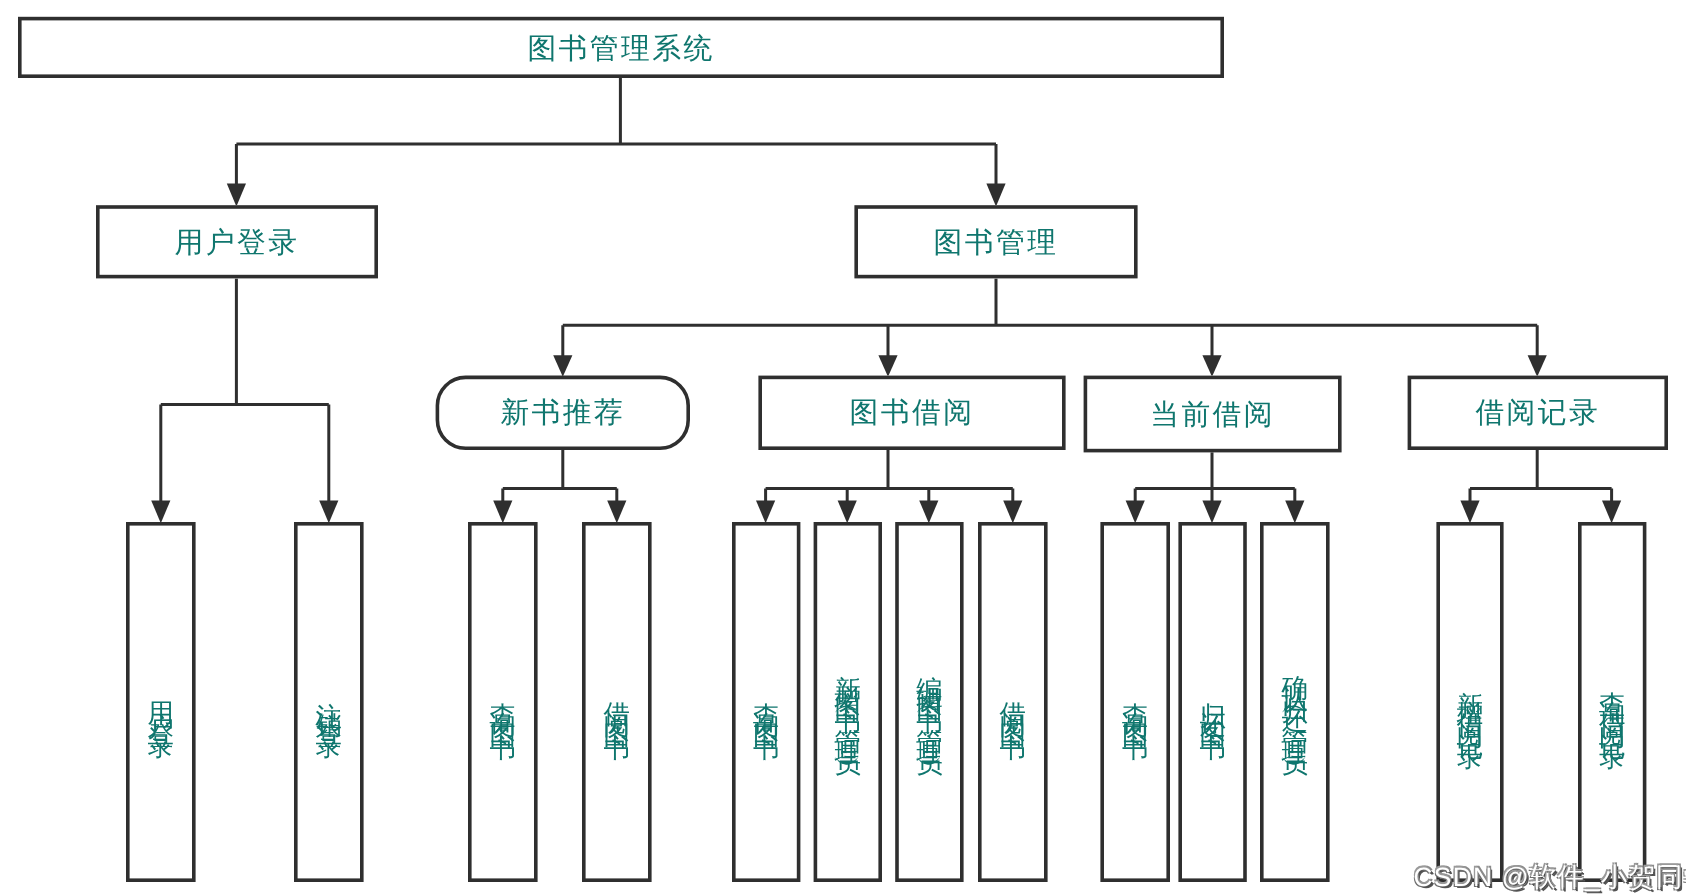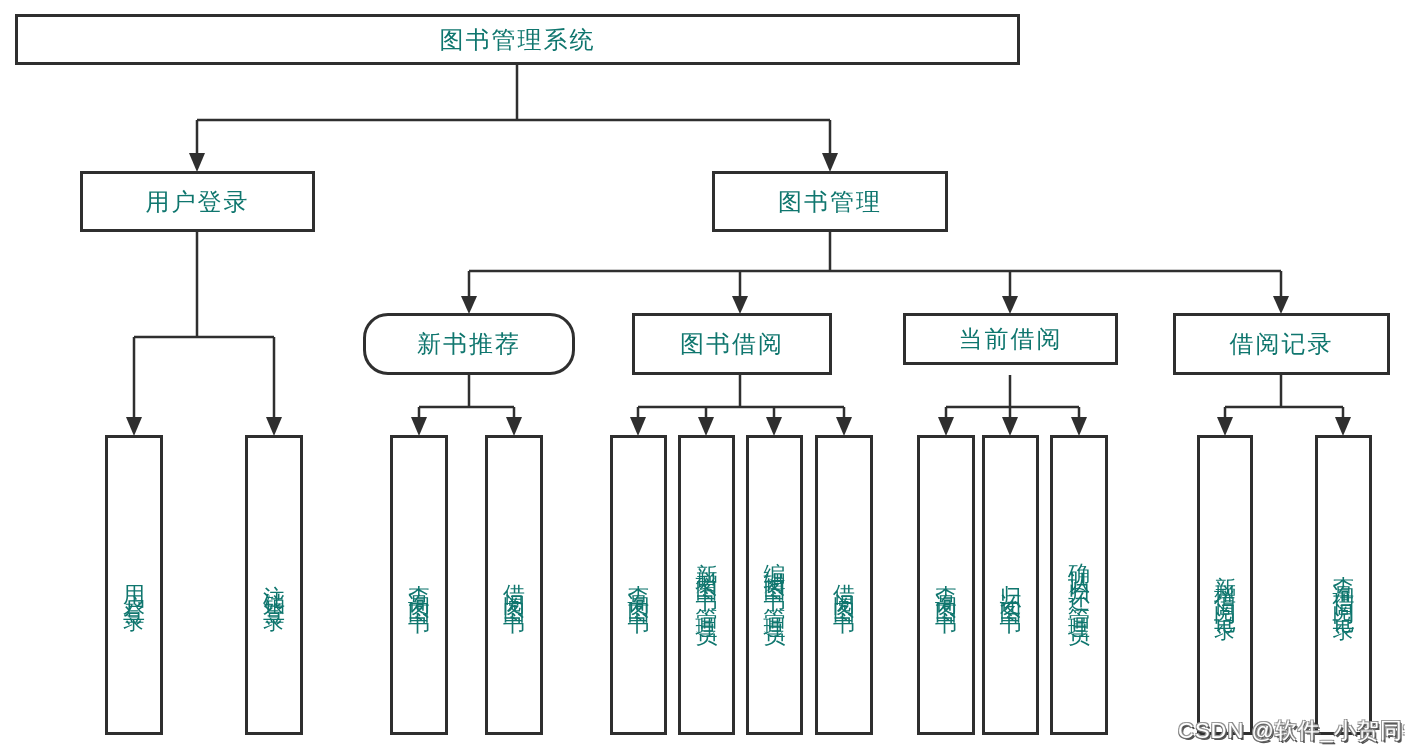--- a/index.html
+++ b/index.html
@@ -16,22 +16,22 @@
   .hbox{font-size:24px;letter-spacing:2px;white-space:nowrap;}
   .vbox{
     writing-mode:vertical-rl;text-orientation:mixed;
     font-size:22px;letter-spacing:9px;line-height:1;
   }
   
   .n-root{left:15px;top:14px;width:1005px;height:51px;}
   .n-user-login{left:80px;top:171px;width:235px;height:61px;}
   .n-book-mgmt{left:712px;top:171px;width:236px;height:61px;}
   .n-new-book{left:363px;top:313px;width:212px;height:62px;border-radius:25px;}
-  .n-lending{left:632px;top:313px;width:200px;height:62px;}
-  .n-current{left:903px;top:313px;width:215px;height:52px;text-align:right;}
+  .n-lending{left:632px;top:313px;width:256px;height:62px;}
+  .n-current{left:903px;top:313px;width:215px;height:64px;text-align:right;}
   .n-records{left:1173px;top:313px;width:217px;height:62px;}
   .leaf{top:435px;height:300px;}
   .n-ul-login{left:105px;width:58px;}
   .n-ul-logout{left:245px;width:58px;}
   .n-nb-query{left:390px;width:58px;}
   .n-nb-borrow{left:485px;width:58px;}
   .n-bl-query{left:610px;width:57px;}
   .n-bl-add{left:678px;width:57px;}
   .n-bl-edit{left:746px;width:57px;}
   .n-bl-borrow{left:815px;width:58px;}

